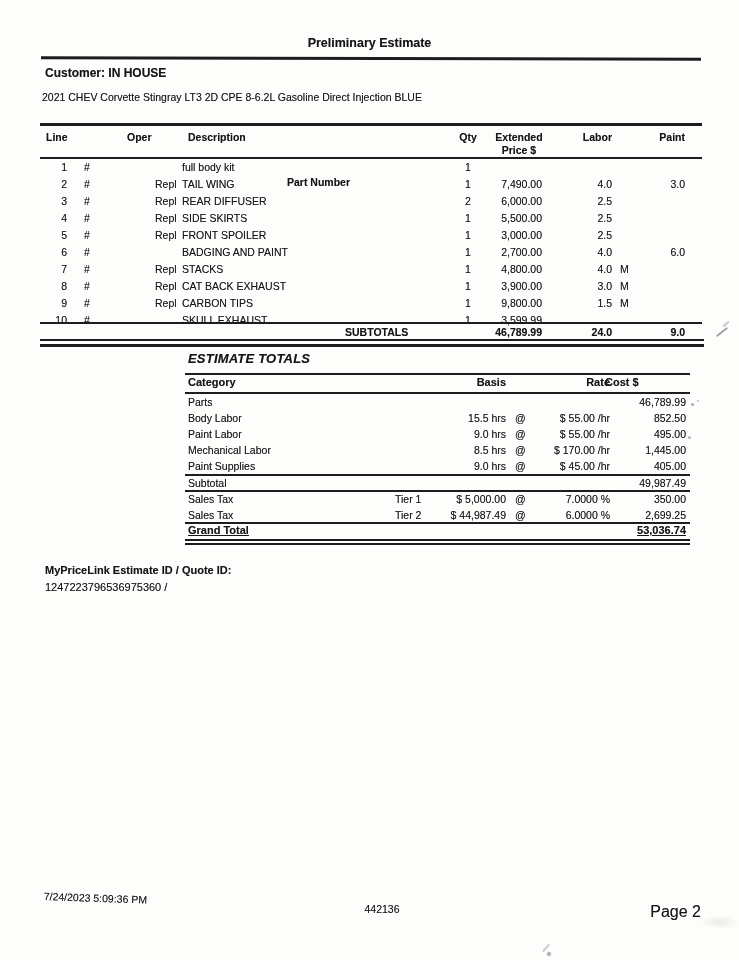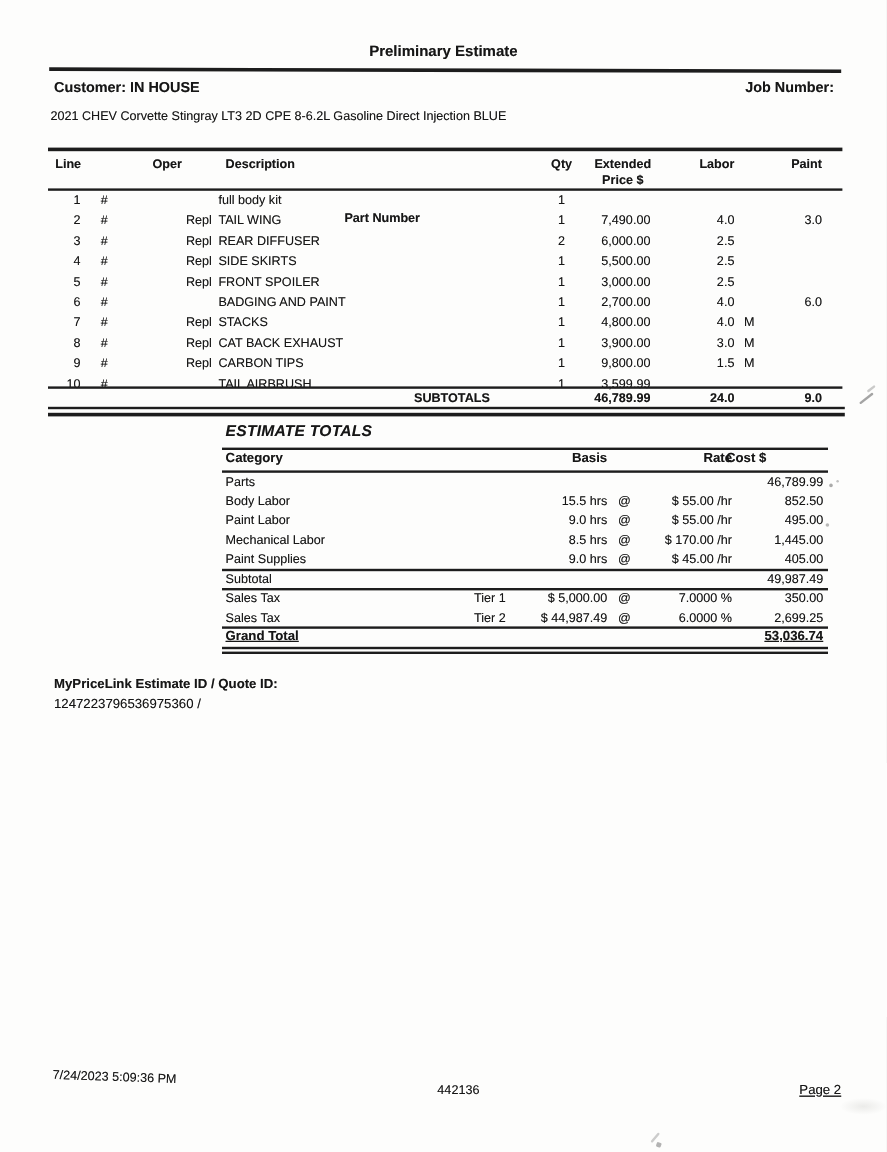--- a/index.html
+++ b/index.html
@@ -80,40 +80,39 @@
   .row-grand{position:absolute; top:173px; left:0; width:505px; height:15px; font-size:11px; font-weight:700;}
   .row-grand span{position:absolute; top:0;text-decoration:underline;}
   .et-table .rule-t6{top:188px; left:0; width:505px; height:2px;}
   .et-table .rule-t7{top:192px; left:0; width:505px; height:2px;}
   
   .ids-label{top:564px; left:45px; font-size:11px; font-weight:700;}
   .ids-value{top:581px; left:45px; font-size:11px;}
   
   .f-date{top:890px; left:44px; font-size:10.5px; transform:rotate(2deg); transform-origin:left top;}
   .f-doc{top:903px; left:340px; width:84px; text-align:center; font-size:10.5px;}
-  .f-page{top:903px; left:571px; width:130px; text-align:right; font-size:11px;text-decoration:underline;}
+  .f-page{top:903px; left:571px; width:130px; text-align:right; font-size:16px;}
   
   .pen1{top:331px; left:715px; width:14px; height:2px; background:#8d8d8d; border-radius:2px; transform:rotate(-38deg); opacity:.8;}
   .pen2{top:323px; left:722px; width:8px; height:2px; background:#b3b3b3; border-radius:2px; transform:rotate(-38deg); opacity:.7;}
   .dot1{top:403px; left:691px; width:3px; height:3px; background:#8f8f8f; border-radius:50%; opacity:.75;}
   .dot1b{top:400px; left:697px; width:2px; height:2px; background:#a5a5a5; border-radius:50%; opacity:.7;}
   .dot2{top:436px; left:688px; width:3px; height:3px; background:#9a9a9a; border-radius:50%; opacity:.7;}
   .smudge1{top:947px; left:541px; width:10px; height:2px; background:#9b9b9b; border-radius:2px; transform:rotate(-50deg); opacity:.5;}
   .smudge2{top:952px; left:547px; width:4px; height:4px; background:#777; border-radius:1px; transform:rotate(20deg); opacity:.55;}
   .edge-shade{top:915px; left:700px; width:39px; height:14px; background:radial-gradient(closest-side,#d9d9d6,transparent); opacity:.5;}
 </style>
 </head>
 <body>
 
 <div class="page">
 
   <div class="abs doc-title">Preliminary Estimate</div>
   <div class="hr rule-title"></div>
   <div class="abs customer">Customer: IN HOUSE</div>
-  <div class="abs jobnum">Job Number:</div>
   <div class="abs vehicle">2021 CHEV Corvette Stingray LT3 2D CPE 8-6.2L Gasoline Direct Injection BLUE</div>
 
   <div class="abs li-table">
     <div class="hr rule-top"></div>
     <div class="li-head">
       <span class="h-line">Line</span>
       <span class="h-oper">Oper</span>
       <span class="h-desc">Description</span>
       <span class="h-part">Part Number</span>
       <span class="h-qty">Qty</span>
@@ -233,21 +232,21 @@
           <span class="c-ext">9,800.00</span>
           <span class="c-labor">1.5</span>
           <span class="c-flag">M</span>
           <span class="c-paint"></span>
         </div>
 
         <div class="li-row">
           <span class="c-line">10</span>
           <span class="c-hash">#</span>
           <span class="c-oper"></span>
-          <span class="c-desc">TAIL AIRBRUSH</span>
+          <span class="c-desc">SKULL EXHAUST</span>
           <span class="c-qty">1</span>
           <span class="c-ext">3,599.99</span>
           <span class="c-labor"></span>
           <span class="c-flag"></span>
           <span class="c-paint"></span>
         </div>
       </div>
 
     <div class="hr rule-sub"></div>
     <div class="li-subrow">

